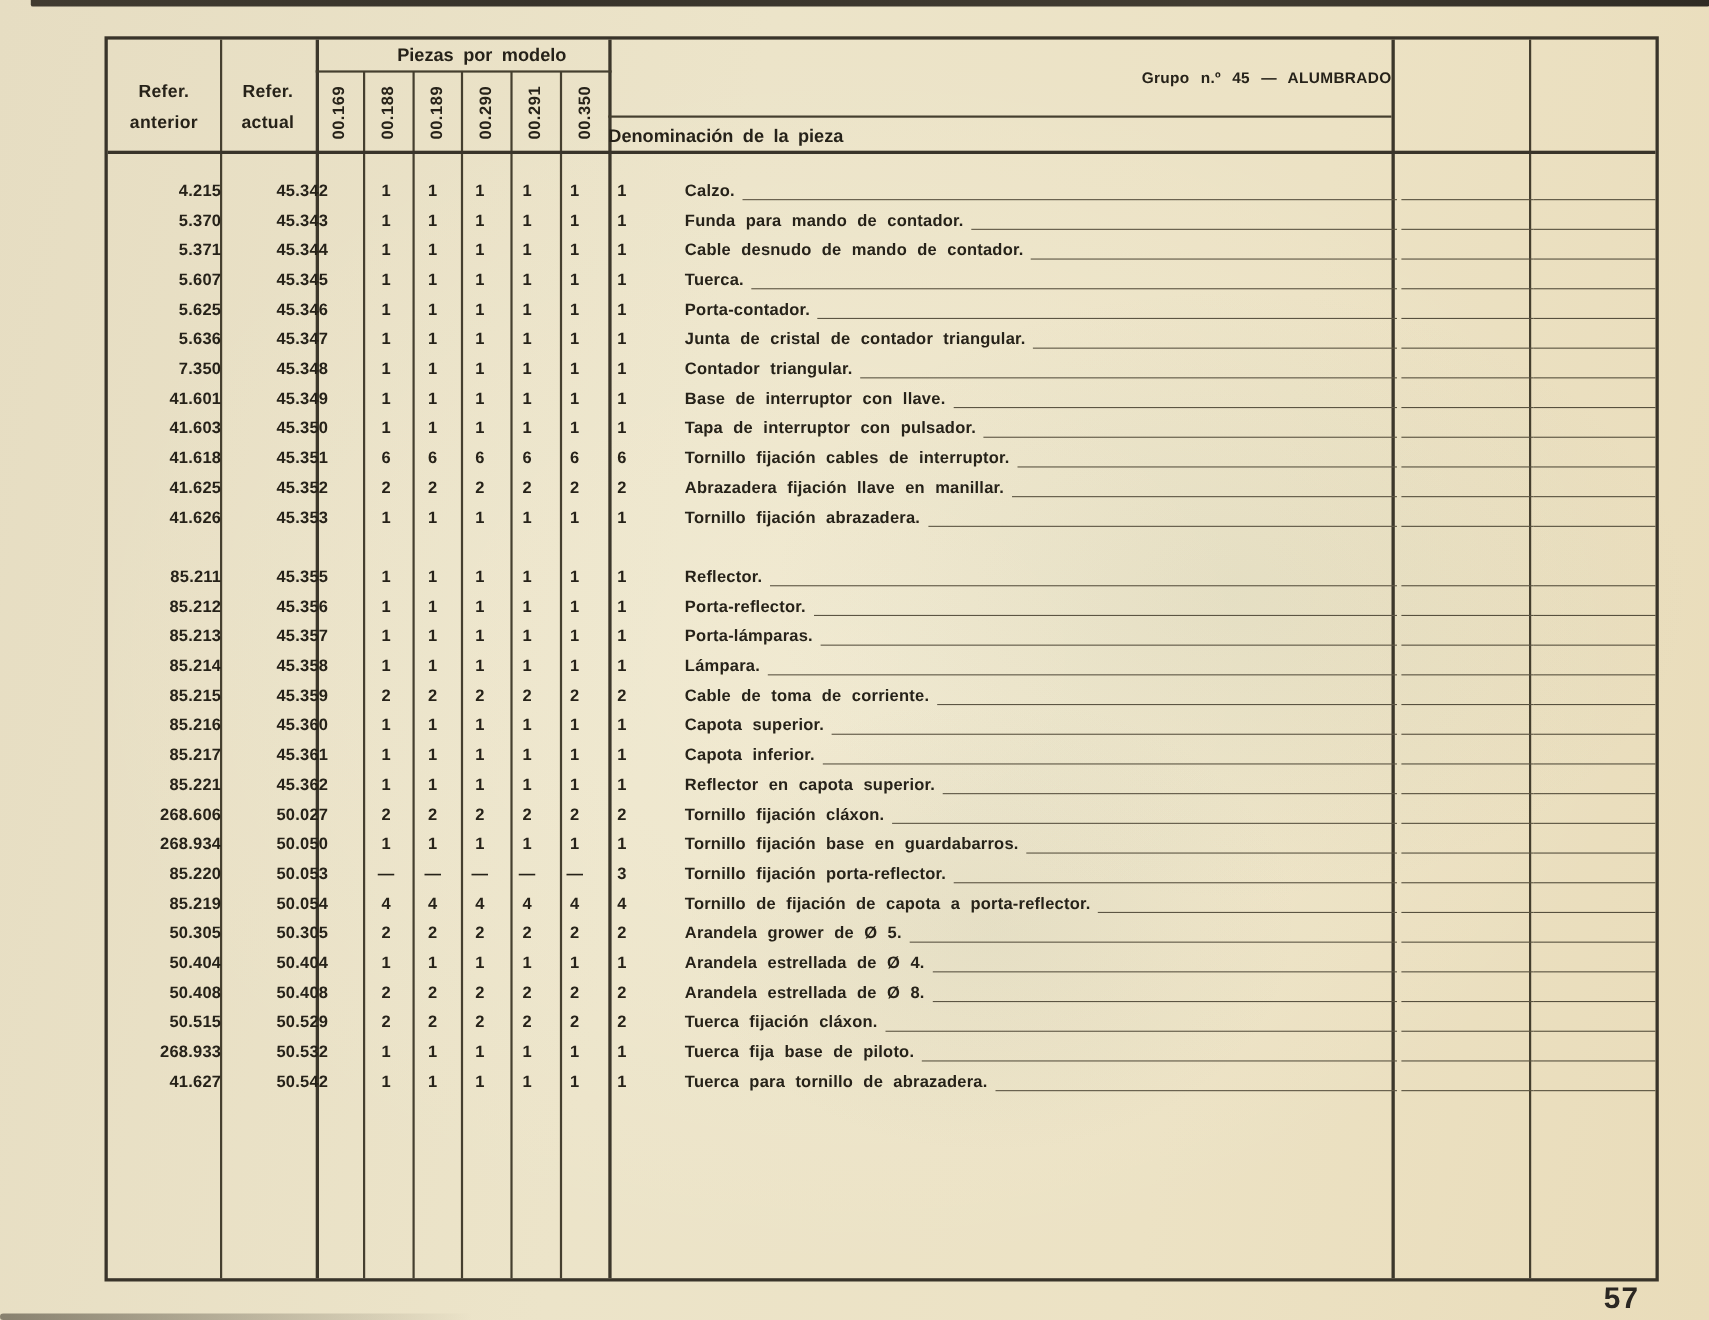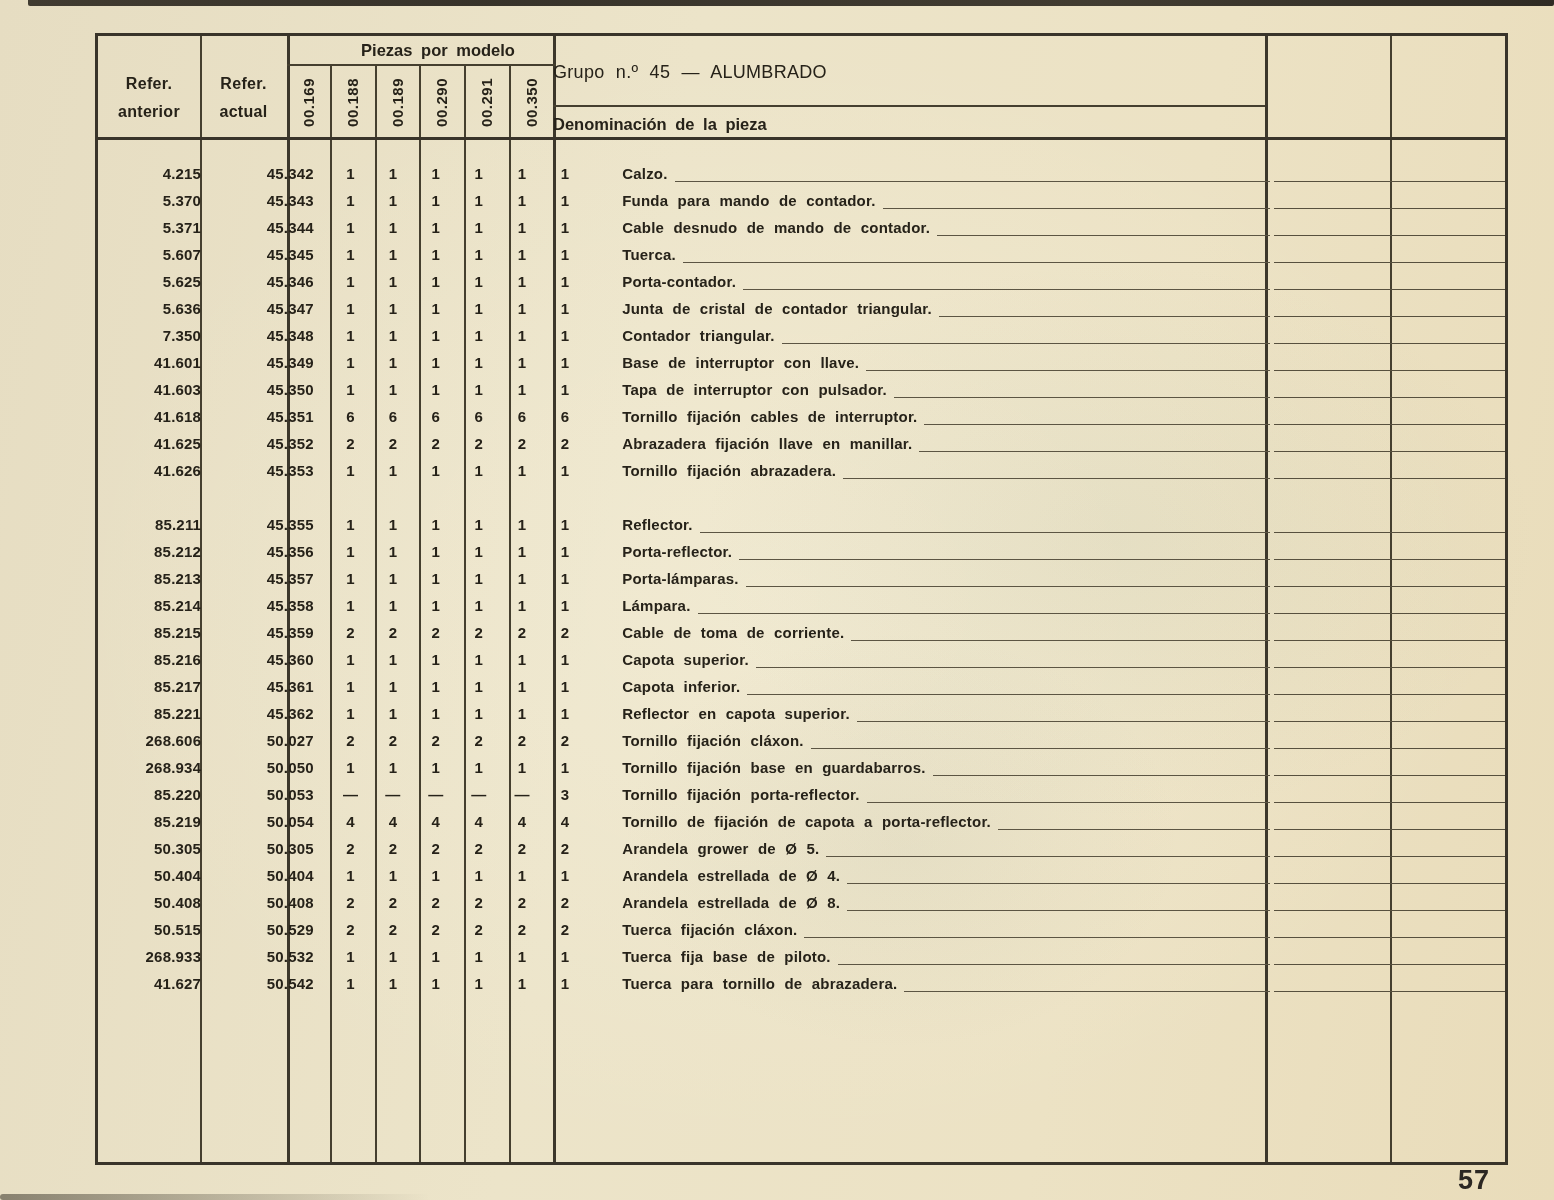--- a/index.html
+++ b/index.html
@@ -30,33 +30,33 @@
 
   
   .hdr-ref { position:absolute; top:34px; text-align:center; font-size:16px; font-weight:bold;
     line-height:28px; letter-spacing:.3px; }
   .piezas-title { position:absolute; left:457px; top:1px; width:264px; height:27px; line-height:27px;
     text-align:center; font-size:16.5px; font-weight:bold; word-spacing:4px; }
   .model-col { position:absolute; top:30px; height:72px; display:flex; align-items:center;
     justify-content:center; }
   .model-col span { writing-mode:vertical-rl; transform:rotate(180deg); font-size:15px;
     font-weight:bold; letter-spacing:.5px; }
-  .grupo-title { position:absolute; left:455px; top:26px; width:712px; text-align:left;
-    font-size:18px; font-weight:normal; word-spacing:6px; letter-spacing:.3px; }
+  .grupo-title { position:absolute; left:455px; top:26px; width:712px; text-align:right;
+    font-size:14px; font-weight:bold; word-spacing:6px; letter-spacing:.3px; }
   .denom-title { position:absolute; left:455px; top:79px; width:712px; text-align:left;
     font-size:16.5px; font-weight:bold; word-spacing:4px; }
 
   
   .rows { position:absolute; left:0; top:124px; width:1407px; }
   .row { display:flex; height:27px; align-items:center; font-size:15px; font-weight:bold;
     letter-spacing:.2px;margin-left:28px; }
   .row.spacer { height:27px; }
   .c { box-sizing:border-box; height:27px; line-height:27px; }
   .c0 { width:102px; text-align:right; padding-right:24px; }
-  .c1 { width:108px; text-align:right; padding-right:16px; }
+  .c1 { width:108px; text-align:right; padding-right:32px; }
   .q  { text-align:center; }
   .q0 { width:43px; } .q1 { width:45px; } .q2 { width:44px; }
   .q3 { width:45px; } .q4 { width:45px; } .q5 { width:44px; }
   .name { width:712px; display:flex; padding-left:36px; }
   .nm { white-space:pre; word-spacing:5px; }
   .fill { flex:1; height:0; border-bottom:1.6px solid #5c5543; align-self:flex-end;
     margin:0 4px 5px 7px; }
   .e1 { width:125px; position:relative; }
   .e2 { width:115px; position:relative; }
   .efill { position:absolute; left:0; right:0; bottom:5px; border-bottom:1.6px solid #57503e; }

